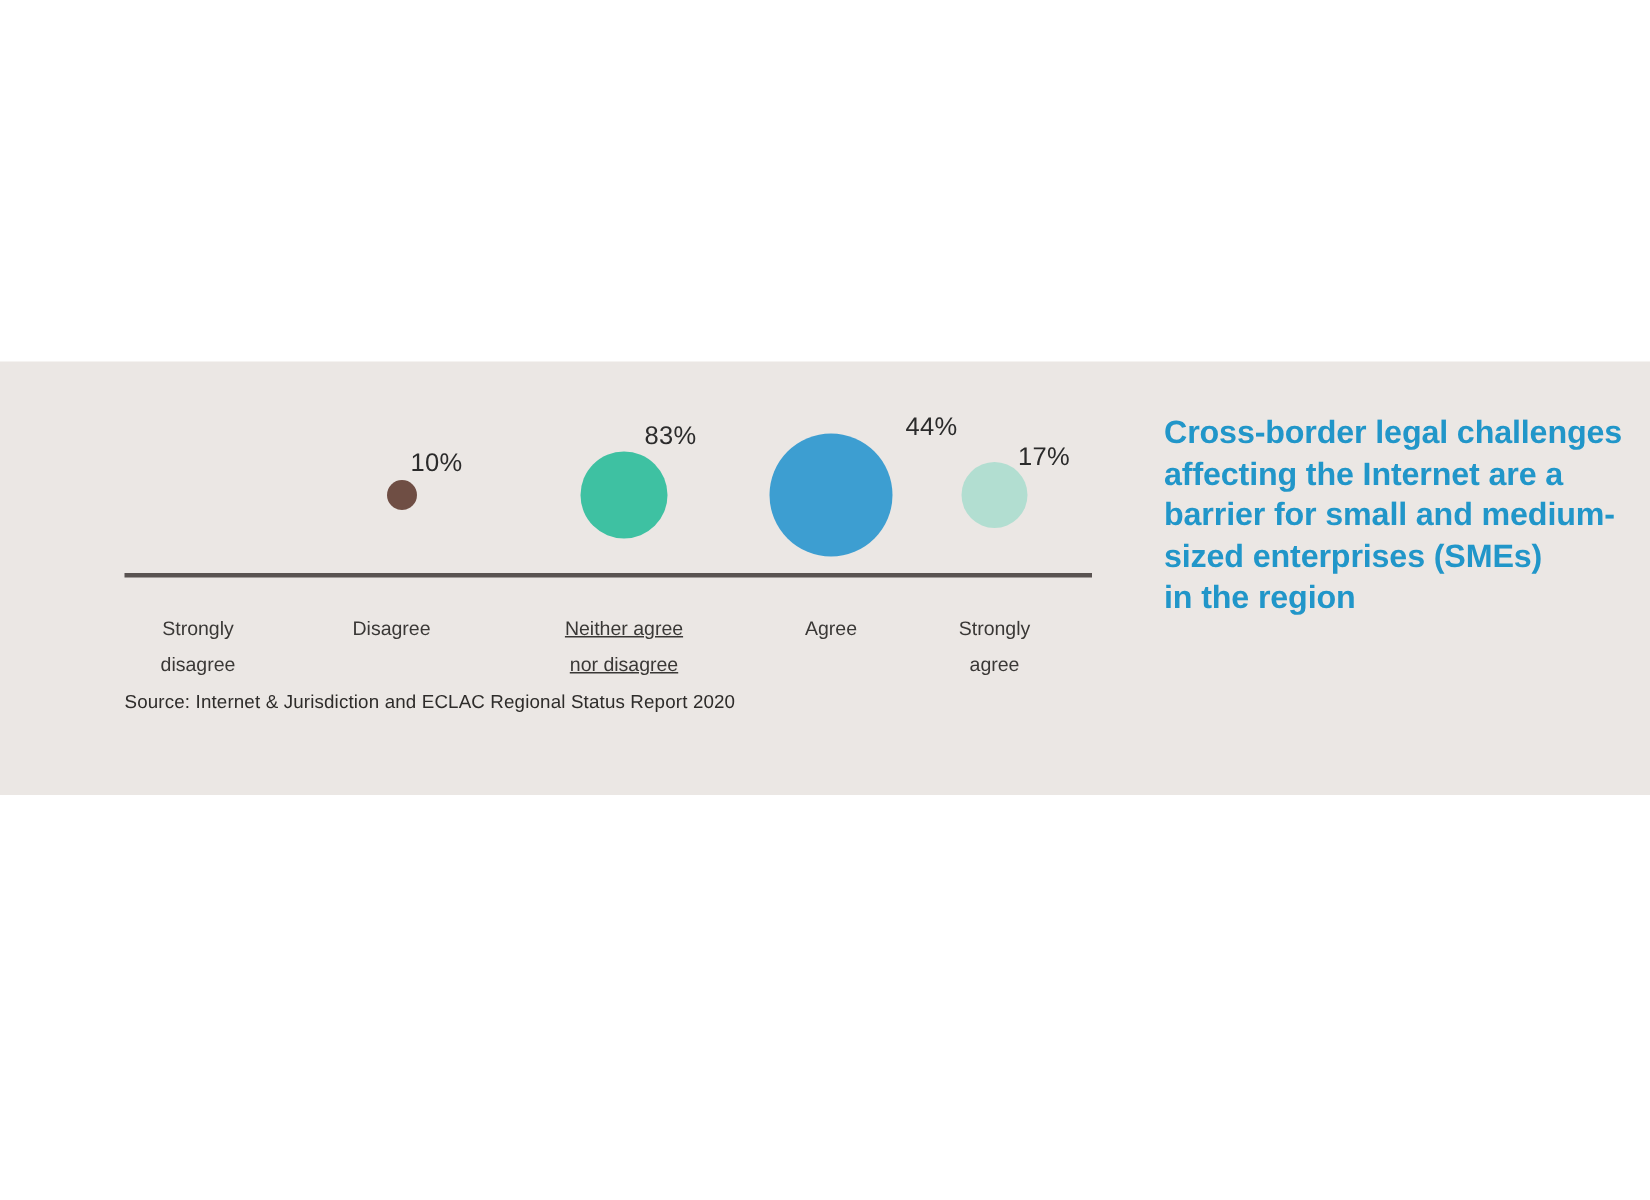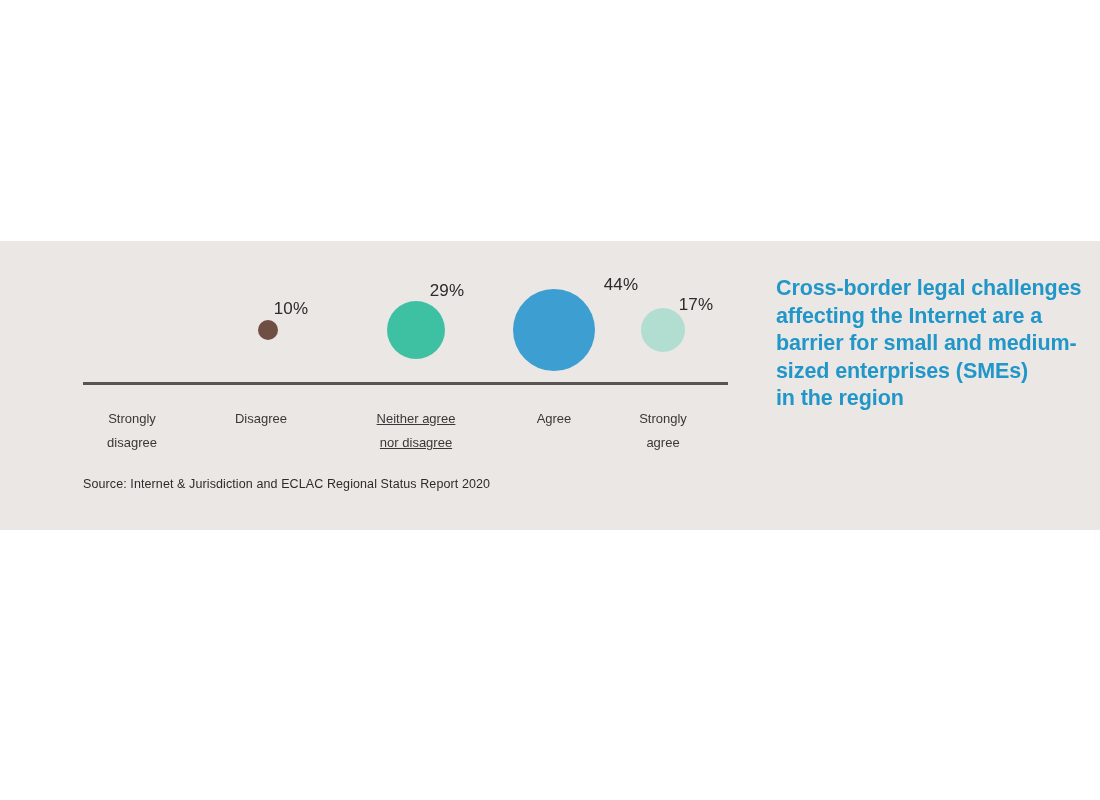--- a/index.html
+++ b/index.html
@@ -72,21 +72,21 @@
     font-size: 13px;
     line-height: 24px;
     color: #3A3836;
     white-space: pre-line;
     width: 170px;
   }
 
   .source {
     position: absolute;
     left: 83px;
-    top: 236px;
+    top: 220px;
     font-family: "Liberation Sans", sans-serif;
     font-size: 12.5px;
     color: #2E2C2A;
     letter-spacing: 0.1px;
   }
 
   
   .headline {
     position: absolute;
     left: 756px;
@@ -108,21 +108,21 @@
 <div id="stage">
 
   <div class="panel">
 
     <div class="chart-area">
 
       <div id="bubble-layer">
           <div class="bubble" style="left: 268px; top: 89px; width: 20px; height: 20px; background: rgb(111, 78, 68);"></div>
           <div class="value-label" style="left: 291px; top: 68px;">10%</div>
           <div class="bubble" style="left: 416px; top: 89px; width: 58px; height: 58px; background: rgb(62, 193, 162);"></div>
-          <div class="value-label" style="left: 447px; top: 50px;">29%</div>
+          <div class="value-label" style="left: 447px; top: 50px;">83%</div>
           <div class="bubble" style="left: 554px; top: 89px; width: 82px; height: 82px; background: rgb(61, 158, 209);"></div>
           <div class="value-label" style="left: 588px; top: 44px; margin-left: 33px;">44%</div>
           <div class="bubble" style="left: 663px; top: 89px; width: 44px; height: 44px; background: rgb(178, 222, 209);"></div>
           <div class="value-label" style="left: 696px; top: 64px;">17%</div>
         </div>
 
       <div class="axis-line"></div>
 
       <div id="cat-layer">
           <div class="cat-label" style="left: 132px; top: 166px;">Strongly

